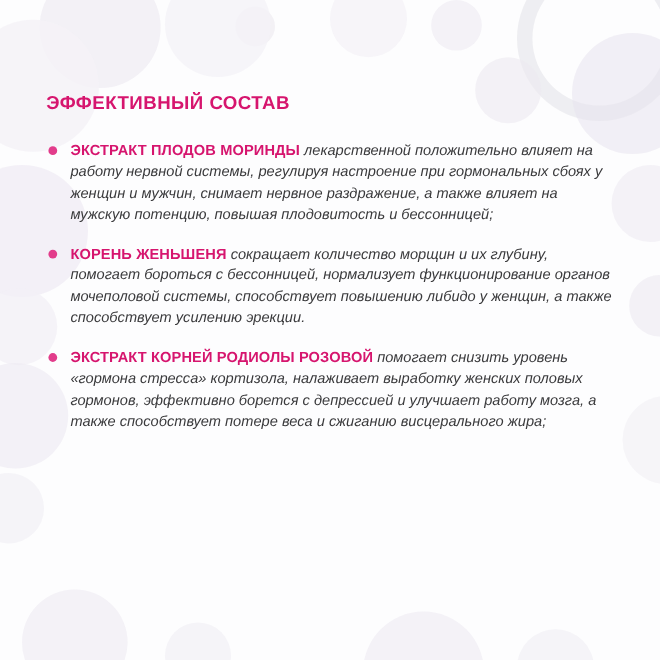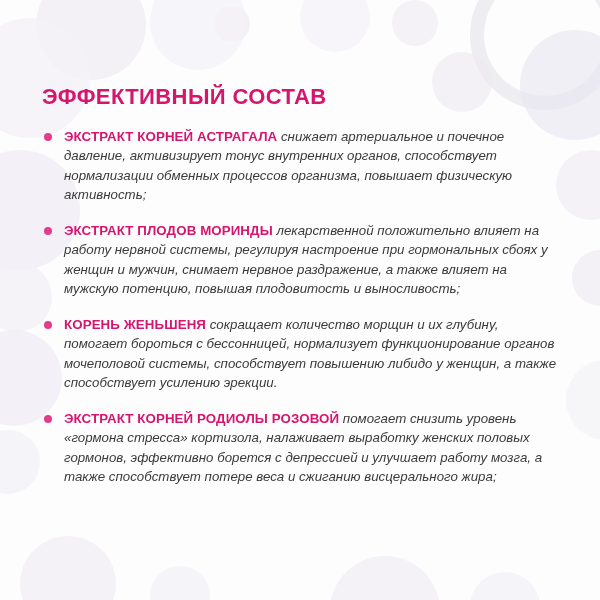--- a/index.html
+++ b/index.html
@@ -41,21 +41,21 @@
     width: 600px;
     height: 600px;
     padding: 0;
     box-sizing: border-box;
   }
 
   .title {
     position: absolute;
     left: 42px;
     top: 84px;
-    font-size: 22px;
+    font-size: 17px;
     font-weight: bold;
     letter-spacing: 0.4px;
     color: #d6156e;
     text-transform: uppercase;
   }
 
   .list {
     position: absolute;
     left: 42px;
     top: 127px;
@@ -129,28 +129,24 @@
     <div class="bk" style="left:330px; top:556px; width:110px; height:110px; background:rgba(239,236,243,0.7);"></div>
     <div class="bk" style="left:470px; top:572px; width:70px; height:70px; background:rgba(243,241,246,0.8);"></div>
   </div>
 
   <div class="content">
 
     <div class="title">ЭФФЕКТИВНЫЙ СОСТАВ</div>
 
     <div class="list">
 
-      <div class="item">
-        <span class="bullet"></span>
-        <div class="para"><span class="lead">ЭКСТРАКТ КОРНЕЙ АСТРАГАЛА</span><span class="rest"> снижает артериальное и почечное давление, активизирует тонус внутренних органов, способствует нормализации обменных процессов организма, повышает физическую активность;</span></div>
-      </div>
 
       <div class="item">
         <span class="bullet"></span>
-        <div class="para"><span class="lead">ЭКСТРАКТ ПЛОДОВ МОРИНДЫ</span><span class="rest"> лекарственной положительно влияет на работу нервной системы, регулируя настроение при гормональных сбоях у женщин и мужчин, снимает нервное раздражение, а также влияет на мужскую потенцию, повышая плодовитость и выносливость;</span></div>
+        <div class="para"><span class="lead">ЭКСТРАКТ ПЛОДОВ МОРИНДЫ</span><span class="rest"> лекарственной положительно влияет на работу нервной системы, регулируя настроение при гормональных сбоях у женщин и мужчин, снимает нервное раздражение, а также влияет на мужскую потенцию, повышая плодовитость и бессонницей;</span></div>
       </div>
 
       <div class="item">
         <span class="bullet"></span>
         <div class="para"><span class="lead">КОРЕНЬ ЖЕНЬШЕНЯ</span><span class="rest"> сокращает количество морщин и их глубину, помогает бороться с бессонницей, нормализует функционирование органов мочеполовой системы, способствует повышению либидо у женщин, а также способствует усилению эрекции.</span></div>
       </div>
 
       <div class="item">
         <span class="bullet"></span>
         <div class="para"><span class="lead">ЭКСТРАКТ КОРНЕЙ РОДИОЛЫ РОЗОВОЙ</span><span class="rest"> помогает снизить уровень «гормона стресса» кортизола, налаживает выработку женских половых гормонов, эффективно борется с депрессией и улучшает работу мозга, а также способствует потере веса и сжиганию висцерального жира;</span></div>

